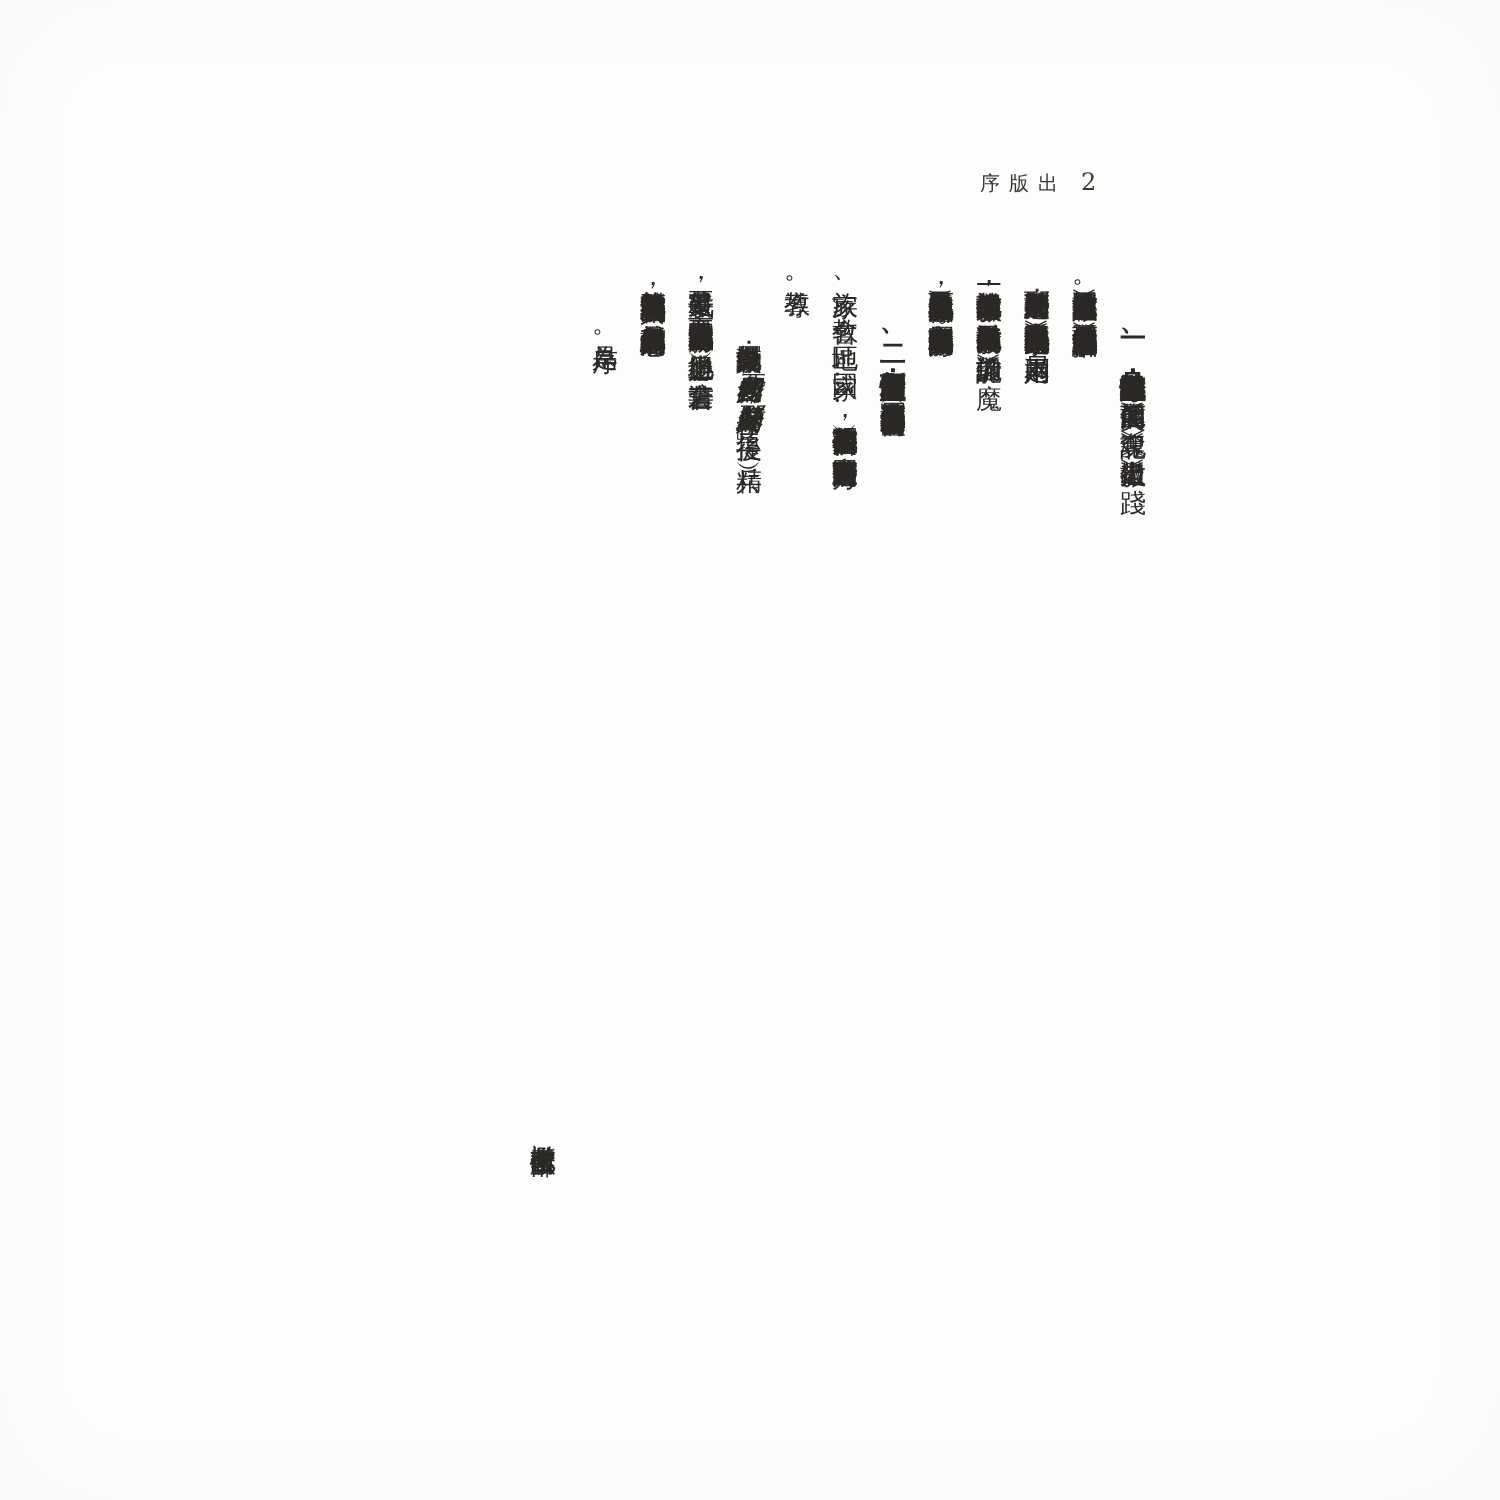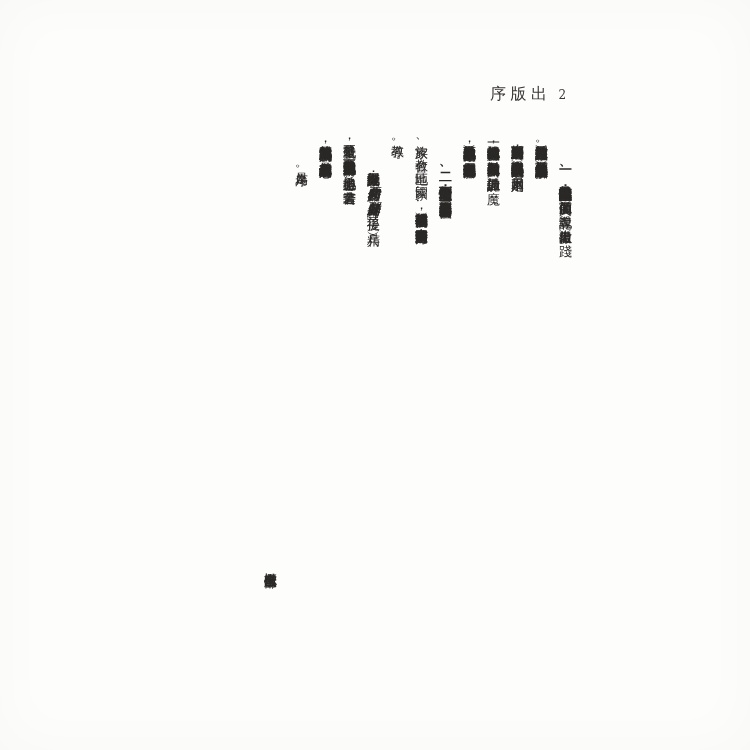--- a/index.html
+++ b/index.html
@@ -17,21 +17,21 @@
     box-shadow: inset 0 0 60px rgba(0,0,0,0.025);
   }
   
   .header {
     position: absolute;
     top: 84px; left: 490px;
     display: flex; align-items: baseline;
     color: #3a3735;
   }
   .header .title {
-    font-size: 16px;
+    font-size: 10px;
     letter-spacing: 4.5px;
   }
   .header .num {
     font-size: 12px;
     margin-left: 7px;
     font-family: "DejaVu Serif", serif;
   }
   
   .text-block {
     position: absolute;

